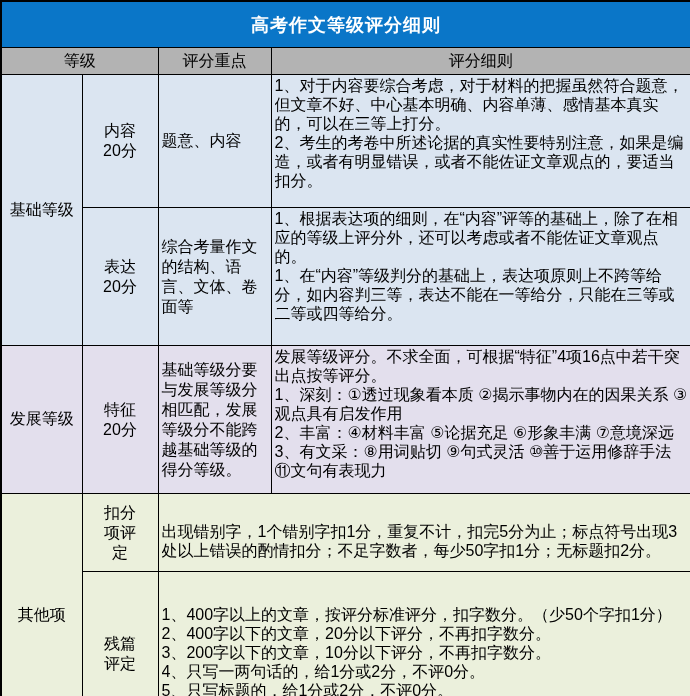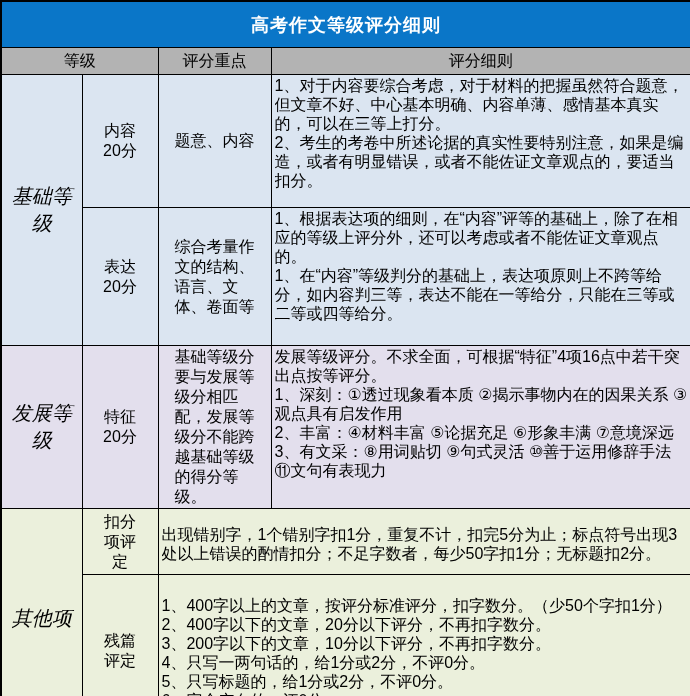--- a/index.html
+++ b/index.html
@@ -7,25 +7,25 @@
   table.rubric{border-collapse:collapse;table-layout:fixed;width:690px;margin:0;
     border:2px solid var(--border,#000);}
   td{border:1px solid var(--border,#000);padding:0;overflow:hidden;}
   col.c1{width:81px;}col.c2{width:76px;}col.c3{width:113px;}col.c4{width:420px;}
 
   td.title{height:45px;background:var(--title-bg,#0a76c8);color:#fff;
     text-align:center;vertical-align:middle;font-size:18px;font-weight:bold;letter-spacing:1px;}
   tr.hdr td{height:26px;background:var(--header-bg,#b3b3b3);text-align:center;
     vertical-align:middle;font-size:16px;font-family:Liberation Mono, monospace;}
 
-  td.grp{text-align:center;vertical-align:middle;font-size:20px;font-style:italic;}
+  td.grp{text-align:center;vertical-align:middle;font-size:16px;}
   td.lbl{text-align:center;vertical-align:middle;font-size:16px;line-height:20px;padding:0 18px;}
-  td.focus{vertical-align:middle;text-align:left;font-size:16px;line-height:20px;padding:1px 16px;}
+  td.focus{vertical-align:middle;text-align:left;font-size:16px;line-height:20px;padding:1px 3px;}
   td.det{vertical-align:top;text-align:left;font-size:16px;line-height:19px;padding:1px 2px 0 3px;}
-  td.det-mid{vertical-align:middle;text-align:left;font-size:16px;line-height:19px;padding:5px 2px 1px 3px;}
+  td.det-mid{vertical-align:middle;text-align:left;font-size:16px;line-height:19px;padding:17px 2px 1px 3px;}
 
   tr.r1 td{height:130px;}
   tr.r2 td{height:135px;}
   tr.r3 td{height:145px;}
   tr.r4 td{height:59px;}
   tr.r5 td{height:146px;}
 
   tr.r1 td,tr.r2 td, td.grp-basic{background:var(--basic-bg,#dbe5f1);}
   tr.r3 td{background:var(--dev-bg,#e3dfed);}
   tr.r4 td,tr.r5 td, td.grp-other{background:var(--other-bg,#ebf0dc);}

